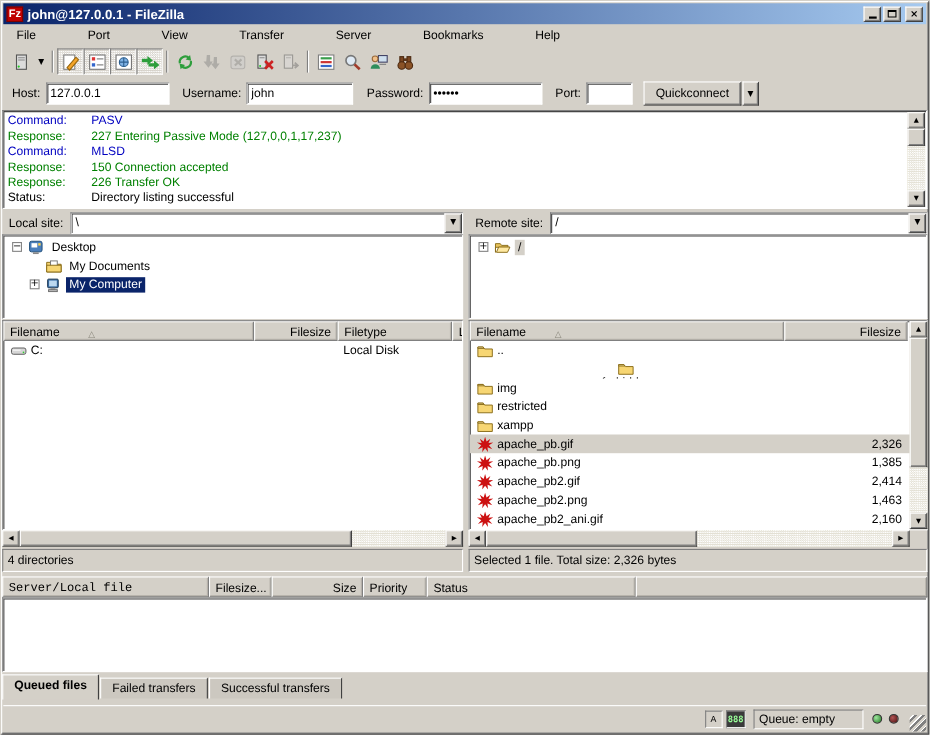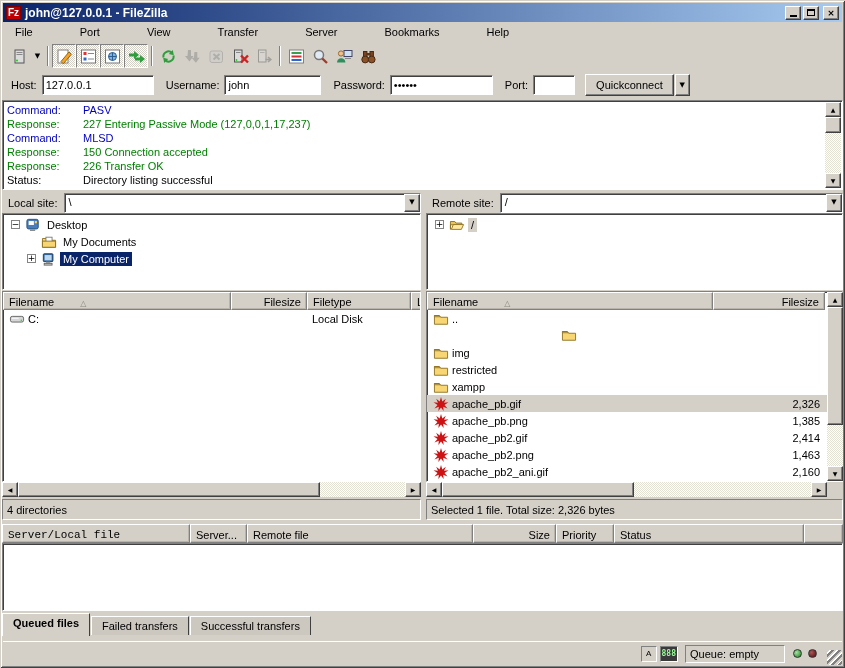--- a/index.html
+++ b/index.html
@@ -514,22 +514,21 @@
     <div class="sb-thumb abs" style="left:16px;top:0;width:192px;height:15px;"></div>
     <div class="sb-track abs" style="left:208px;top:0;right:16px;height:15px;"></div>
     <div class="sb-btn abs" style="right:0;top:0;width:16px;height:15px;">▶</div>
   </div>
   <div class="statuspanel" style="left:426px;top:499px;width:417px;">
     <span>Selected 1 file. Total size: 2,326 bytes</span>
   </div>
 
   <div id="queueheader" class="abs" style="left:2px;top:524px;right:2px;height:19px;display:flex;">
       <span class="hcell" style="width:188px;font-family:Liberation Mono, monospace;">Server/Local file</span>
-      <span class="hcell" style="width:57px;">Server...</span>
-      <span class="hcell" style="width:226px;">Remote file</span>
+      <span class="hcell" style="width:57px;">Filesize...</span>
       <span class="hcell r" style="width:83px;">Size</span>
       <span class="hcell" style="width:58px;">Priority</span>
       <span class="hcell" style="width:190px;">Status</span>
       <span class="hcell" style="flex:1;"></span>
     </div>
   <div id="queuebody" class="abs sunken"></div>
   <div id="tabsrow" class="abs">
       <span class="tab active">Queued files</span>
       <span class="tab">Failed transfers</span>
       <span class="tab">Successful transfers</span>

